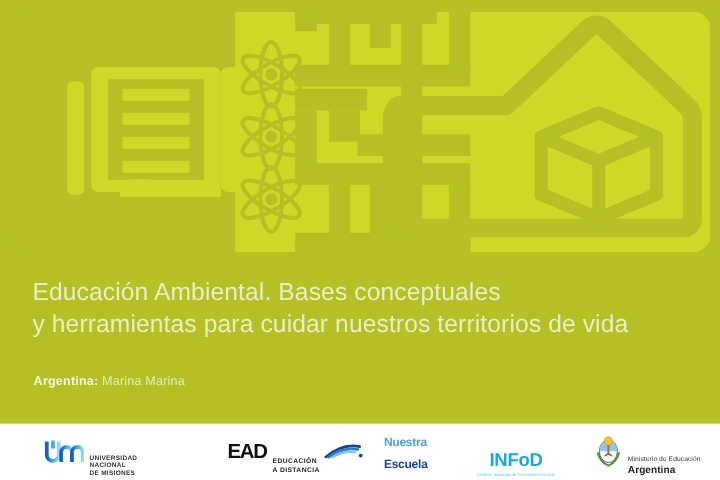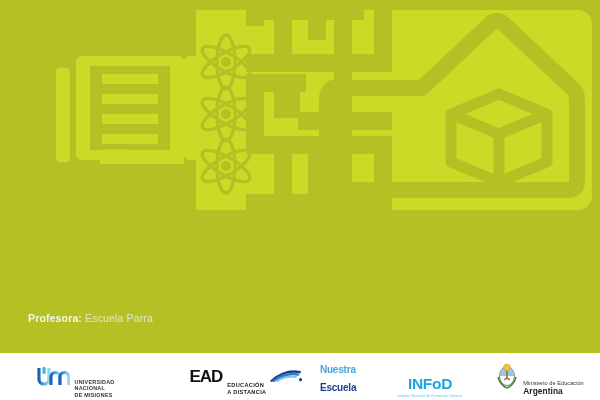--- a/index.html
+++ b/index.html
@@ -284,23 +284,27 @@
             <path d="M491 84 L539 104 v48 l-48 20 l-48 -20 v-48 z"></path>
             <path d="M443 104 l48 20 l48 -20"></path>
             <path d="M491 124 v48"></path>
           </g>
         </g>
       </svg>
     </div>
   </div>
 
   <div class="title-block">
+    <div class="title">
+      <span class="title-line">Educación Ambiental. Bases conceptuales</span>
+      <span class="title-line">y herramientas para cuidar nuestros territorios de vida</span>
+    </div>
     <div class="byline">
-      <span class="byline-label">Profesora:</span>
-      <span class="byline-name">Escuela Parra</span>
+      <span class="byline-label">Argentina:</span>
+      <span class="byline-name">Marina Marina</span>
     </div>
   </div>
 
   <div class="logo-bar">
 
     <div class="logo-slot logo-unam">
       <div class="logo-row">
         <svg width="34" height="21" viewBox="0 0 34 21">
           <defs>
             <linearGradient id="unamg" x1="0" y1="0" x2="1" y2="0">

